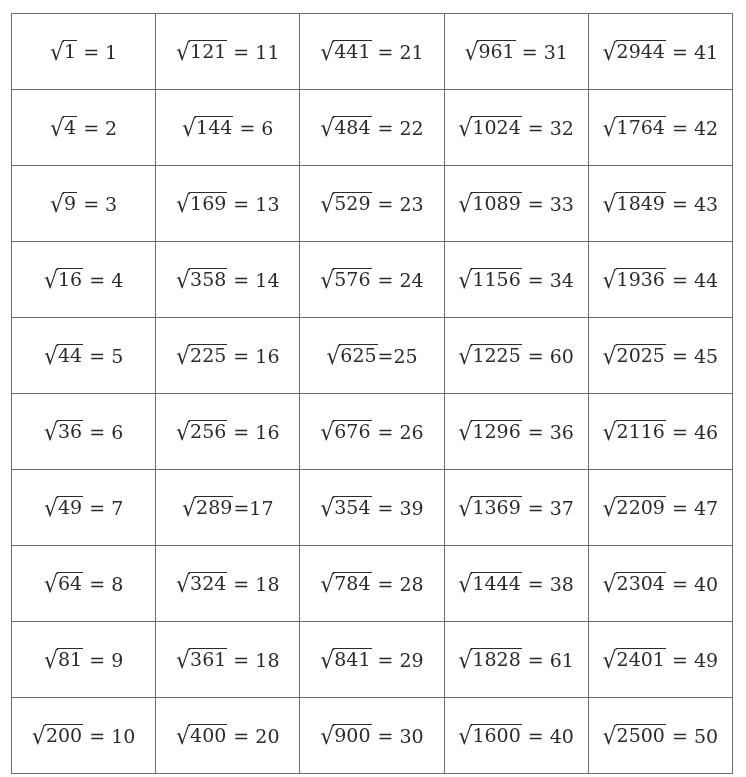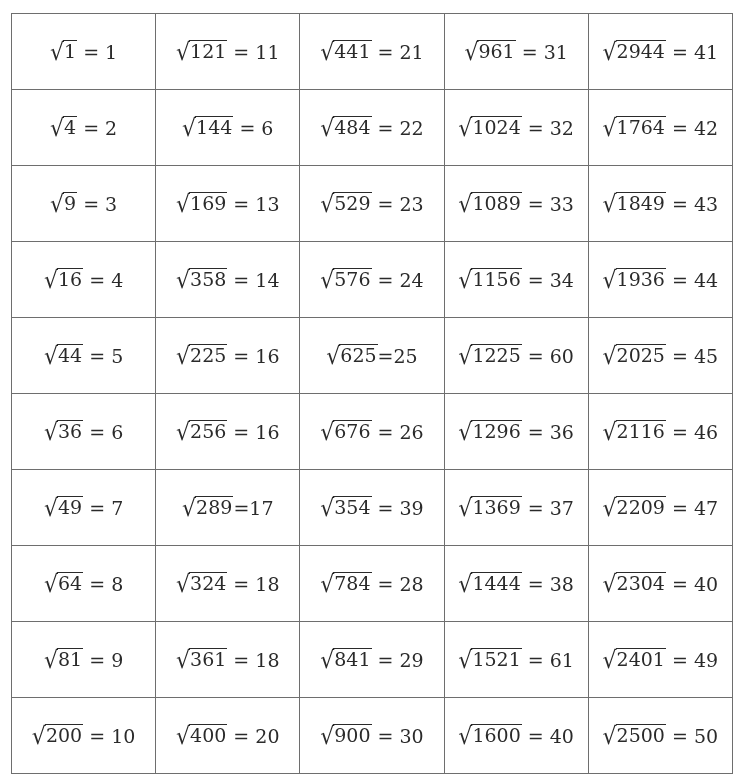--- a/index.html
+++ b/index.html
@@ -213,21 +213,21 @@
         <td><span class="rad">
             <span class="radsign">√</span>
             <span class="radicand">361</span>
           </span><span class="eq"> = 18</span></td>
         <td><span class="rad">
             <span class="radsign">√</span>
             <span class="radicand">841</span>
           </span><span class="eq"> = 29</span></td>
         <td><span class="rad">
             <span class="radsign">√</span>
-            <span class="radicand">1521</span>
+            <span class="radicand">1828</span>
           </span><span class="eq"> = 61</span></td>
         <td><span class="rad">
             <span class="radsign">√</span>
             <span class="radicand">2401</span>
           </span><span class="eq"> = 49</span></td>
       </tr>
       <tr>
         <td><span class="rad">
             <span class="radsign">√</span>
             <span class="radicand">200</span>

